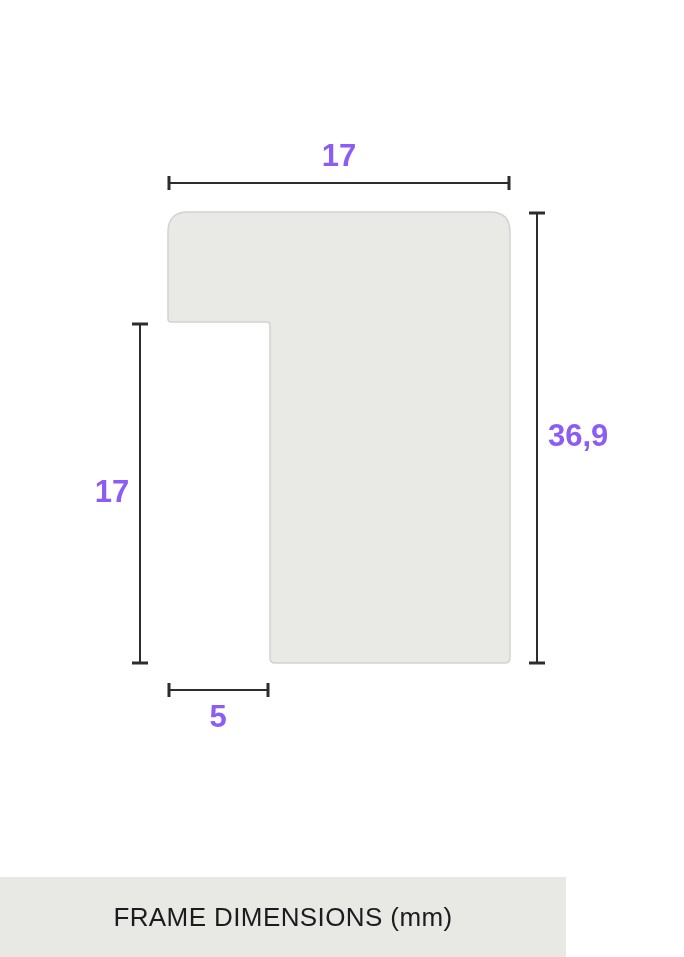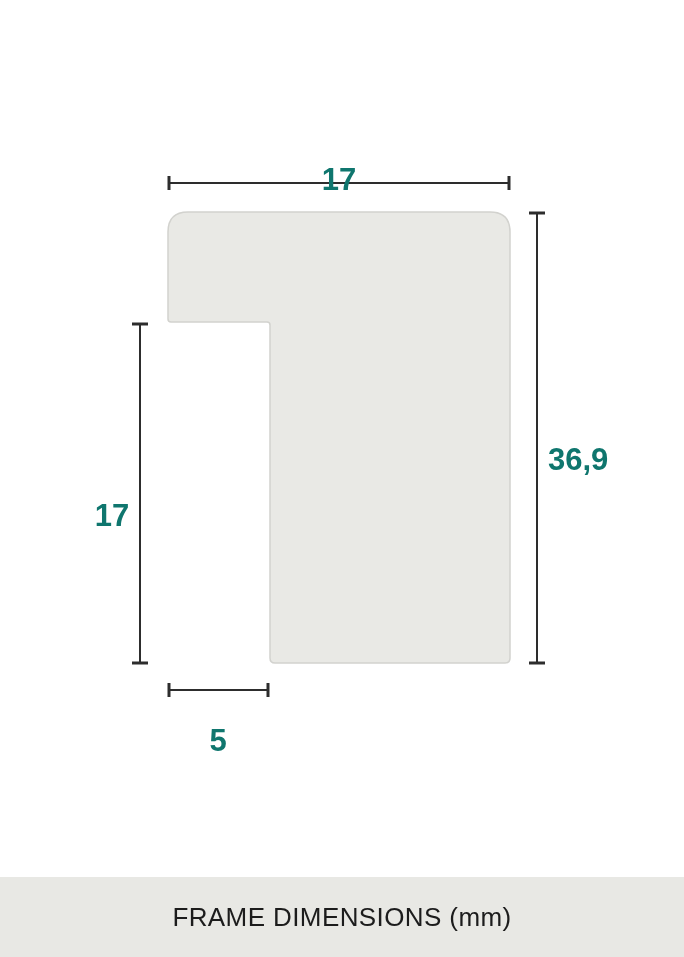--- a/index.html
+++ b/index.html
@@ -33,26 +33,25 @@
     stroke-width: 2;
     fill: none;
   }
   .dim-tick {
     stroke: #2d2d2d;
     stroke-width: 3;
     fill: none;
   }
   .dim-label {
     position: absolute;
-    color: #0f766e;
+    color: #8b5cf6;
     font-weight: bold;
     font-size: 31px;
     line-height: 1;
     white-space: nowrap;
-    margin-top: 24px;
   }
   .dim-label.top {
     left: 168px;
     top: 140px;
     width: 342px;
     text-align: center;
   }
   .dim-label.right {
     left: 548px;
     top: 420px;
@@ -67,21 +66,21 @@
   .dim-label.bottom {
     left: 168px;
     top: 701px;
     width: 100px;
     text-align: center;
   }
   .footer-bar {
     position: absolute;
     left: 0;
     top: 877px;
-    width: 684px;
+    width: 566px;
     height: 80px;
     background: #e8e8e4;
     display: flex;
     align-items: center;
     justify-content: center;
   }
   .footer-caption {
     color: #1c1c1c;
     font-size: 26px;
     letter-spacing: 0.4px;

